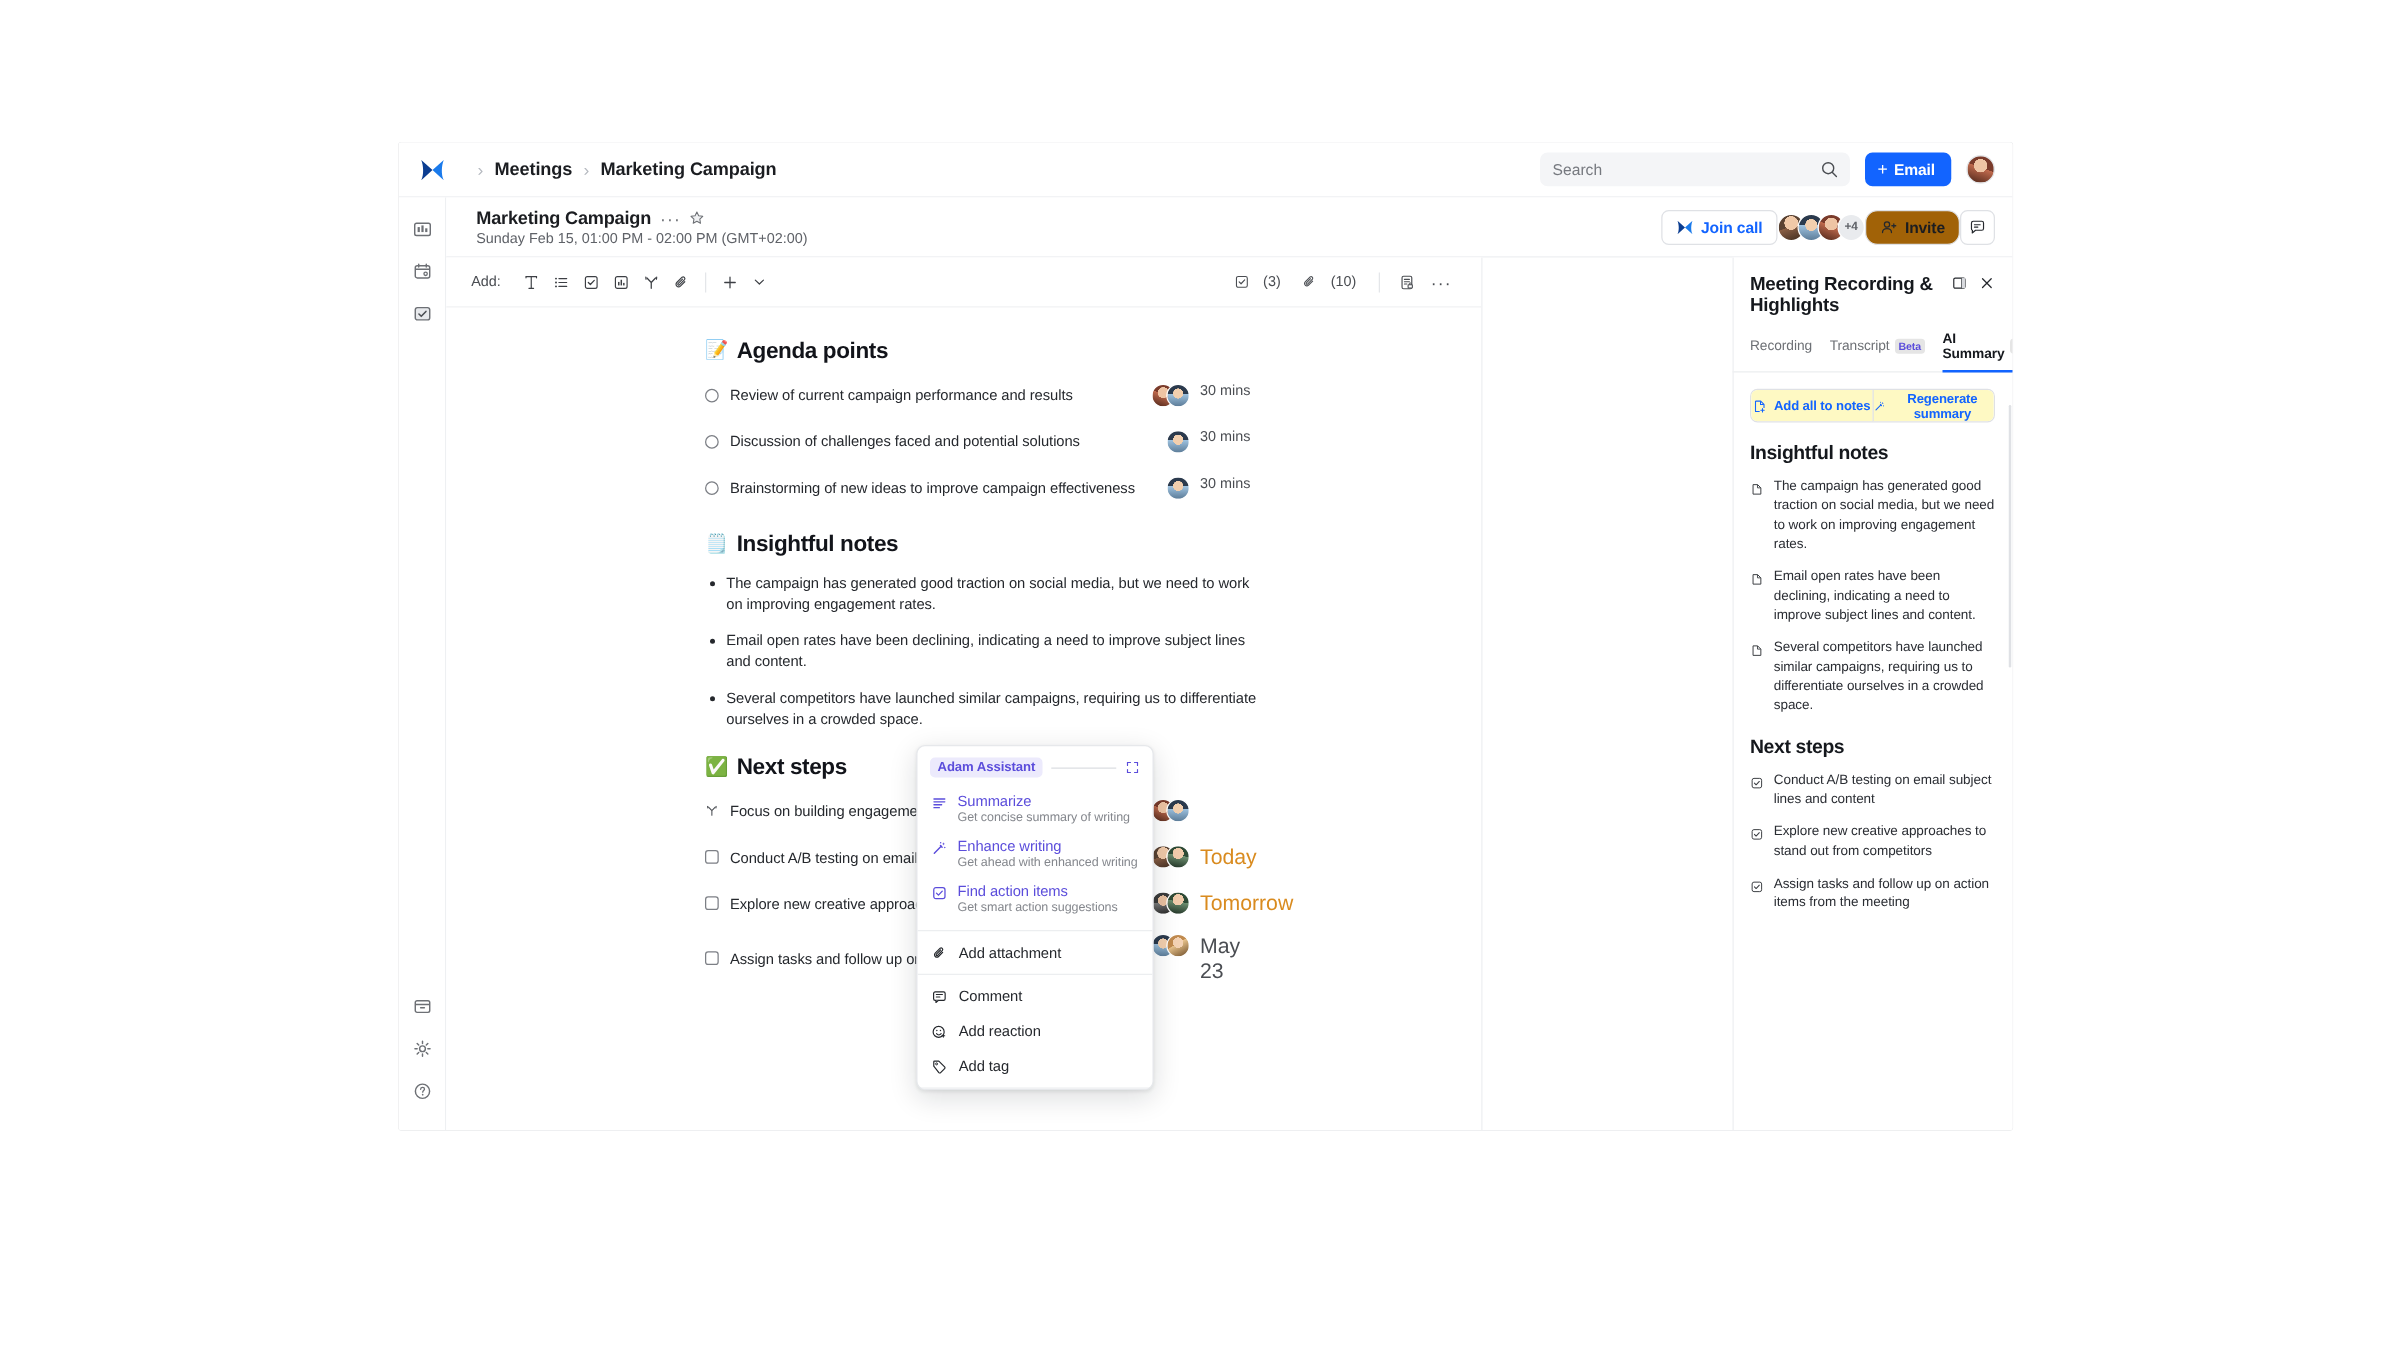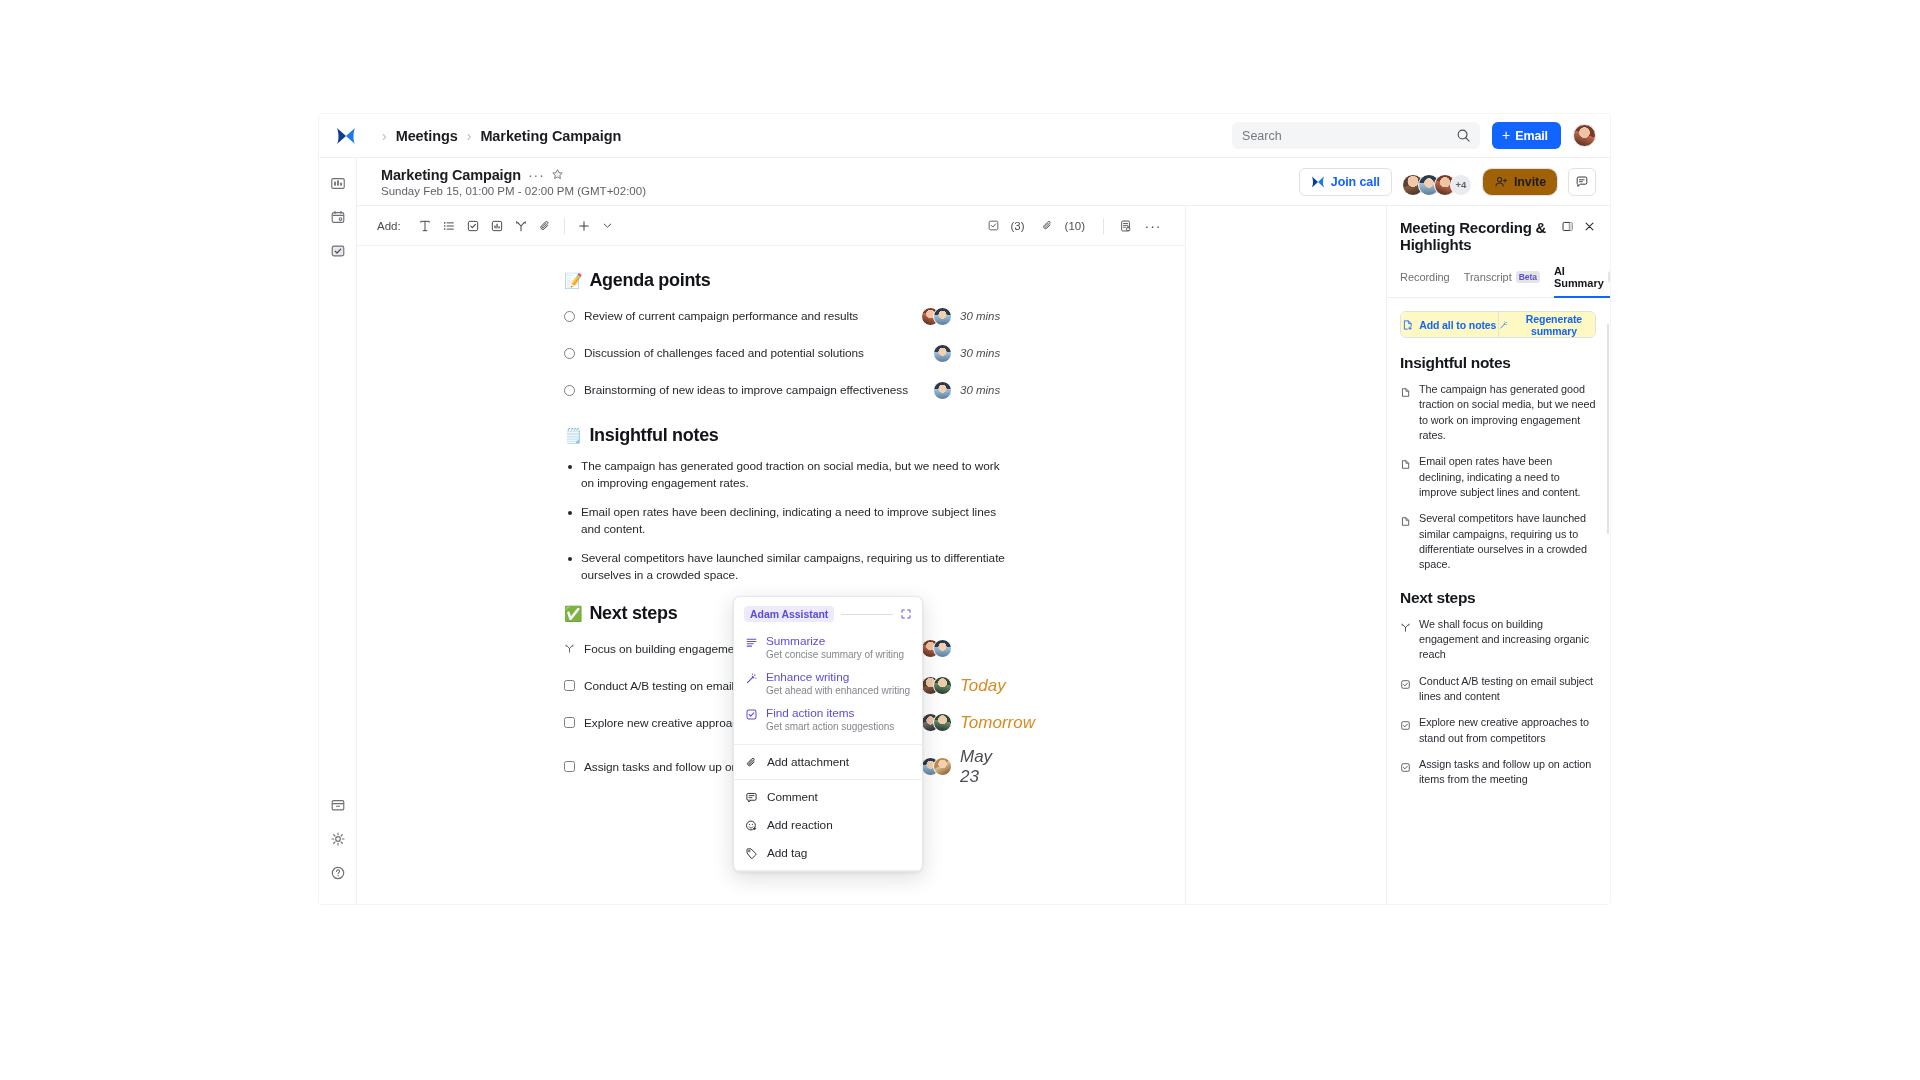--- a/index.html
+++ b/index.html
@@ -91,21 +91,21 @@
 
   
   .meet-head {
     position: absolute; left: 38px; top: 44px; right: 0; height: 48px;
     border-bottom: 1px solid #eef0f2; display: flex; align-items: center;
     padding: 0 14px 0 24px; background: #fff;
   }
   .meet-title { font-size: 14.5px; font-weight: 700; color: #1b1d21; letter-spacing: -0.15px; }
   .meet-dots { color: #6d7075; font-size: 14px; letter-spacing: 1px; margin: 0 6px 0 7px; cursor: pointer; }
   .meet-date { font-size: 11.5px; color: #5f6268; margin-top: 2px; }
-  .mh-right { margin-left: auto; display: flex; align-items: flex-end; gap: 10px; }
+  .mh-right { margin-left: auto; display: flex; align-items: center; }
   .join-btn {
     height: 28px; border: 1px solid #dfe1e5; border-radius: 6px; background: #fff;
     color: #1264ff; font-family: inherit; font-size: 12.5px; font-weight: 700;
     padding: 0 11px; display: flex; align-items: center; gap: 6px; cursor: pointer;
     letter-spacing: -0.1px;
   }
   .stack { display: flex; align-items: center; }
   .stack .avatar { width: 22px; height: 22px; margin-left: -6px; }
   .stack .avatar:first-child { margin-left: 0; }
   .plus4 {
@@ -147,21 +147,21 @@
   .h-sec {
     font-size: 18px; font-weight: 700; color: #12141a; letter-spacing: -0.3px;
     display: flex; align-items: center; gap: 7px; margin-bottom: 12px;
   }
   .h-emoji { font-size: 15px; line-height: 1; }
   .row {
     display: flex; align-items: center; min-height: 26px; margin-bottom: 11px;
     position: relative;
   }
   .row-txt { font-size: 11.8px; color: #25282d; flex: 1; letter-spacing: -0.05px; }
-  .row-right { display: flex; align-items: center; gap: 8px; font-style: italic; }
+  .row-right { display: flex; align-items: flex-start; gap: 8px; }
   .mins { font-size: 11.5px; color: #4a4d52; width: 46px; }
   .dt { font-size: 17px; width: 46px; }
   .dt.soon { color: #d98b1f; }
   .dt.normal { color: #4a4d52; }
   .circ { width: 11px; height: 11px; border: 1.3px solid #7c7f85; border-radius: 50%; margin-right: 9px; flex: none; }
   .ckbox { width: 11px; height: 11px; border: 1.3px solid #7c7f85; border-radius: 2.5px; margin-right: 9px; flex: none; }
   .ysym { width: 11px; margin-right: 9px; flex: none; display: flex; align-items: center; }
   .bullets li { list-style: none; display: flex; margin-bottom: 12px; }
   .bullets .bdot {
     width: 4px; height: 4px; border-radius: 50%; background: #25282d;
@@ -759,51 +759,42 @@
           </svg>
         </span>
         <span class="rp-txt">Several competitors have launched similar campaigns, requiring us to differentiate ourselves in a crowded space.</span>
       </div>
 
       <div class="rp-h">Next steps</div>
 
       <div class="rp-item">
         <span class="rp-ico">
           <svg width="11" height="11" viewBox="0 0 18 18" fill="none">
-            <path d="M9 15V9M9 9L4.6 4.4M9 9l4.4-4.6" stroke="#3c3f44" stroke-width="1.4" stroke-linecap="round"></path>
-            <path d="M3.4 3.4l.2 2.2M14.6 3.4l-.2 2.2" stroke="#3c3f44" stroke-width="1.3" stroke-linecap="round"></path>
+            <rect x="2.8" y="2.8" width="12.4" height="12.4" rx="2.4" stroke="#3c3f44" stroke-width="1.3"></rect>
+            <path d="M5.8 9l2.2 2.2 4.2-4.4" stroke="#3c3f44" stroke-width="1.4" fill="none" stroke-linecap="round" stroke-linejoin="round"></path>
           </svg>
         </span>
-        <span class="rp-txt">We shall focus on building engagement and increasing organic reach</span>
+        <span class="rp-txt">Conduct A/B testing on email subject lines and content</span>
       </div>
       <div class="rp-item">
         <span class="rp-ico">
           <svg width="11" height="11" viewBox="0 0 18 18" fill="none">
             <rect x="2.8" y="2.8" width="12.4" height="12.4" rx="2.4" stroke="#3c3f44" stroke-width="1.3"></rect>
             <path d="M5.8 9l2.2 2.2 4.2-4.4" stroke="#3c3f44" stroke-width="1.4" fill="none" stroke-linecap="round" stroke-linejoin="round"></path>
           </svg>
         </span>
-        <span class="rp-txt">Conduct A/B testing on email subject lines and content</span>
+        <span class="rp-txt">Explore new creative approaches to stand out from competitors</span>
       </div>
       <div class="rp-item">
         <span class="rp-ico">
           <svg width="11" height="11" viewBox="0 0 18 18" fill="none">
             <rect x="2.8" y="2.8" width="12.4" height="12.4" rx="2.4" stroke="#3c3f44" stroke-width="1.3"></rect>
             <path d="M5.8 9l2.2 2.2 4.2-4.4" stroke="#3c3f44" stroke-width="1.4" fill="none" stroke-linecap="round" stroke-linejoin="round"></path>
           </svg>
         </span>
-        <span class="rp-txt">Explore new creative approaches to stand out from competitors</span>
-      </div>
-      <div class="rp-item">
-        <span class="rp-ico">
-          <svg width="11" height="11" viewBox="0 0 18 18" fill="none">
-            <rect x="2.8" y="2.8" width="12.4" height="12.4" rx="2.4" stroke="#3c3f44" stroke-width="1.3"></rect>
-            <path d="M5.8 9l2.2 2.2 4.2-4.4" stroke="#3c3f44" stroke-width="1.4" fill="none" stroke-linecap="round" stroke-linejoin="round"></path>
-          </svg>
-        </span>
         <span class="rp-txt">Assign tasks and follow up on action items from the meeting</span>
       </div>
 
       <div class="rp-scroll"></div>
     </div>
 
   </div>
 </div>
 
 </body></html>

